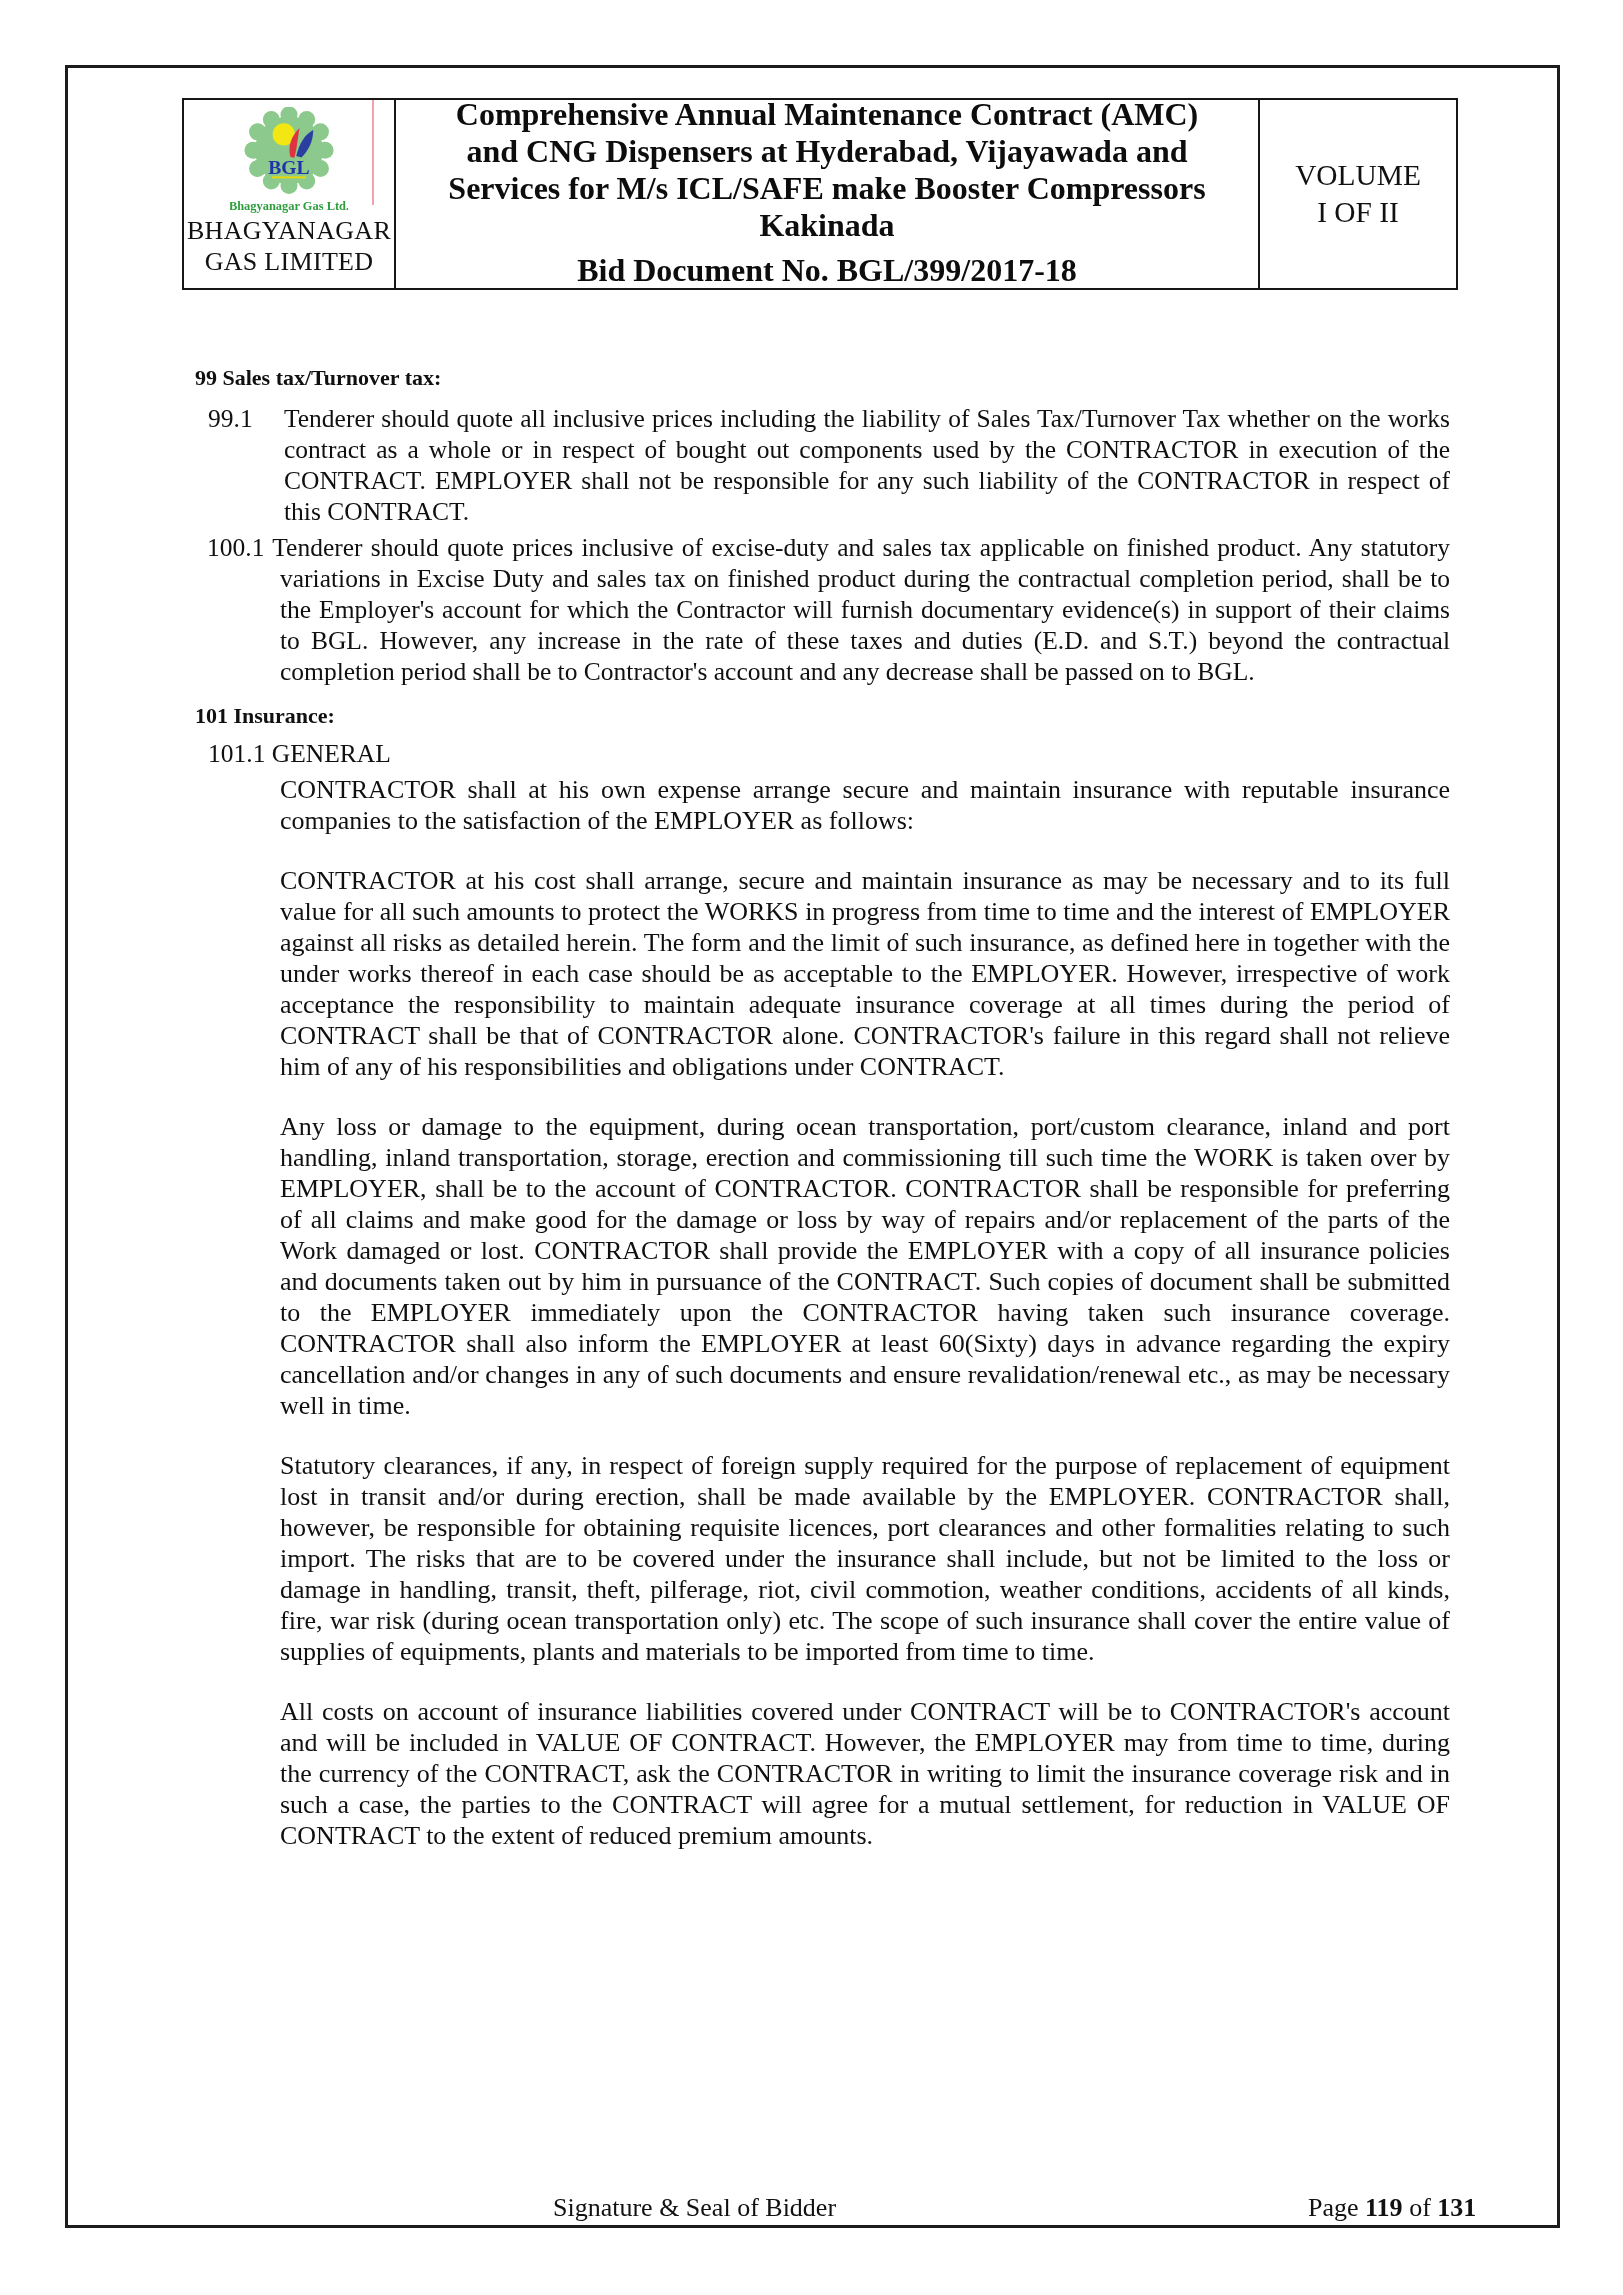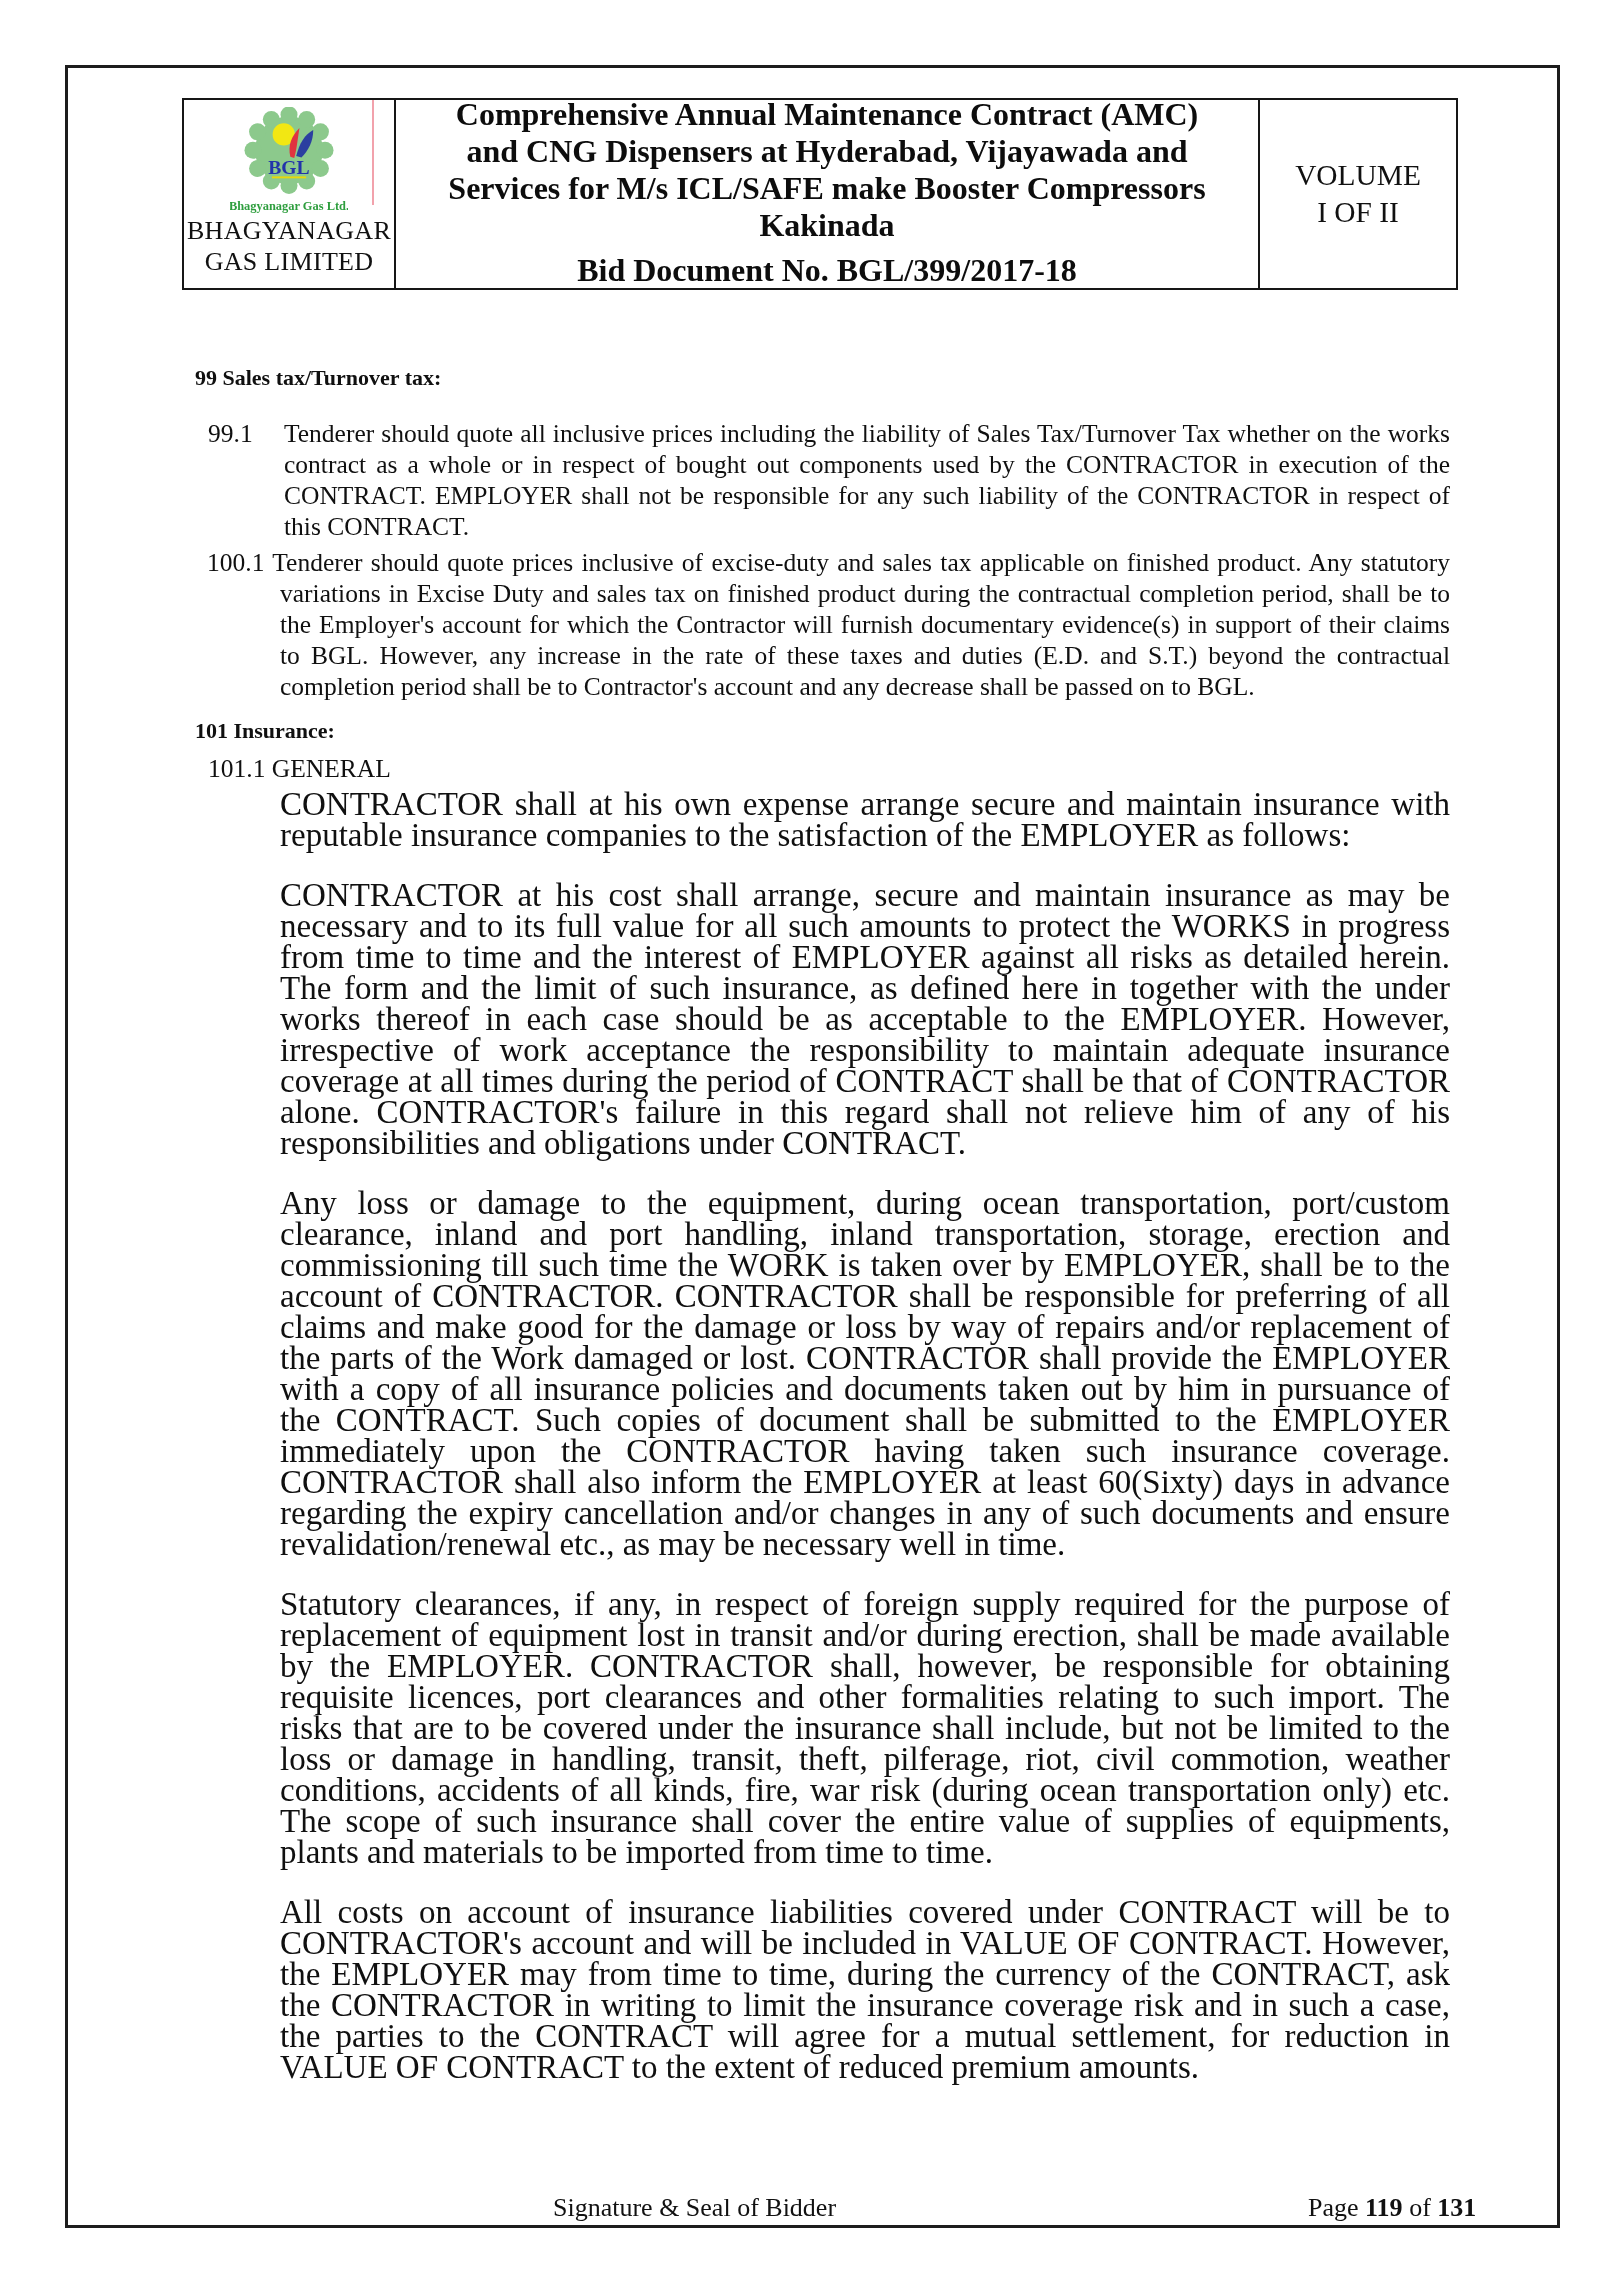--- a/index.html
+++ b/index.html
@@ -37,30 +37,30 @@
   .volume-cell{
     width:196px;flex:none;display:flex;flex-direction:column;align-items:center;
     justify-content:center;font-size:29.4px;line-height:37px;text-align:center;color:#111;
   }
   
   .content{
     position:absolute;left:195px;top:361px;width:1255px;color:#101010;
   }
   .sec-heading{font-size:22px;font-weight:700;line-height:34px;white-space:nowrap;}
   .mt-sec{margin-top:30px;}
-  .item-row{display:flex;margin-top:23px;font-family:Liberation Serif, serif;}
+  .item-row{display:flex;margin-top:8px;font-family:Liberation Serif, serif;}
   .item-label{flex:none;width:89px;padding-left:13px;box-sizing:border-box;font-size:25.5px;line-height:31px;}
   .item-text{flex:1;text-align:justify;font-size:25.5px;line-height:31px;}
   .hang-para{
     margin-left:85px;text-indent:-73px;text-align:justify;
     font-size:25.5px;line-height:31px;margin-top:5.2px;
   }
   .general-line{padding-left:13px;font-size:25.5px;line-height:31px;margin-top:5.2px;}
   .paras{margin-left:85px;}
-  .paras p{text-align:justify;font-size:33px;line-height:31px;margin:29px 0 0 0;}
+  .paras p{text-align:justify;font-size:26px;line-height:31px;margin:29px 0 0 0;}
   .paras p.first{margin-top:5.2px;}
   
   .footer-signature{position:absolute;left:553px;top:2193px;font-size:26px;color:#111;}
   .footer-page{position:absolute;left:1308px;top:2193px;font-size:26px;color:#111;}
   .footer-page b{font-weight:700;}
 </style>
 </head>
 <body>
 
 <div class="page-frame"></div>

